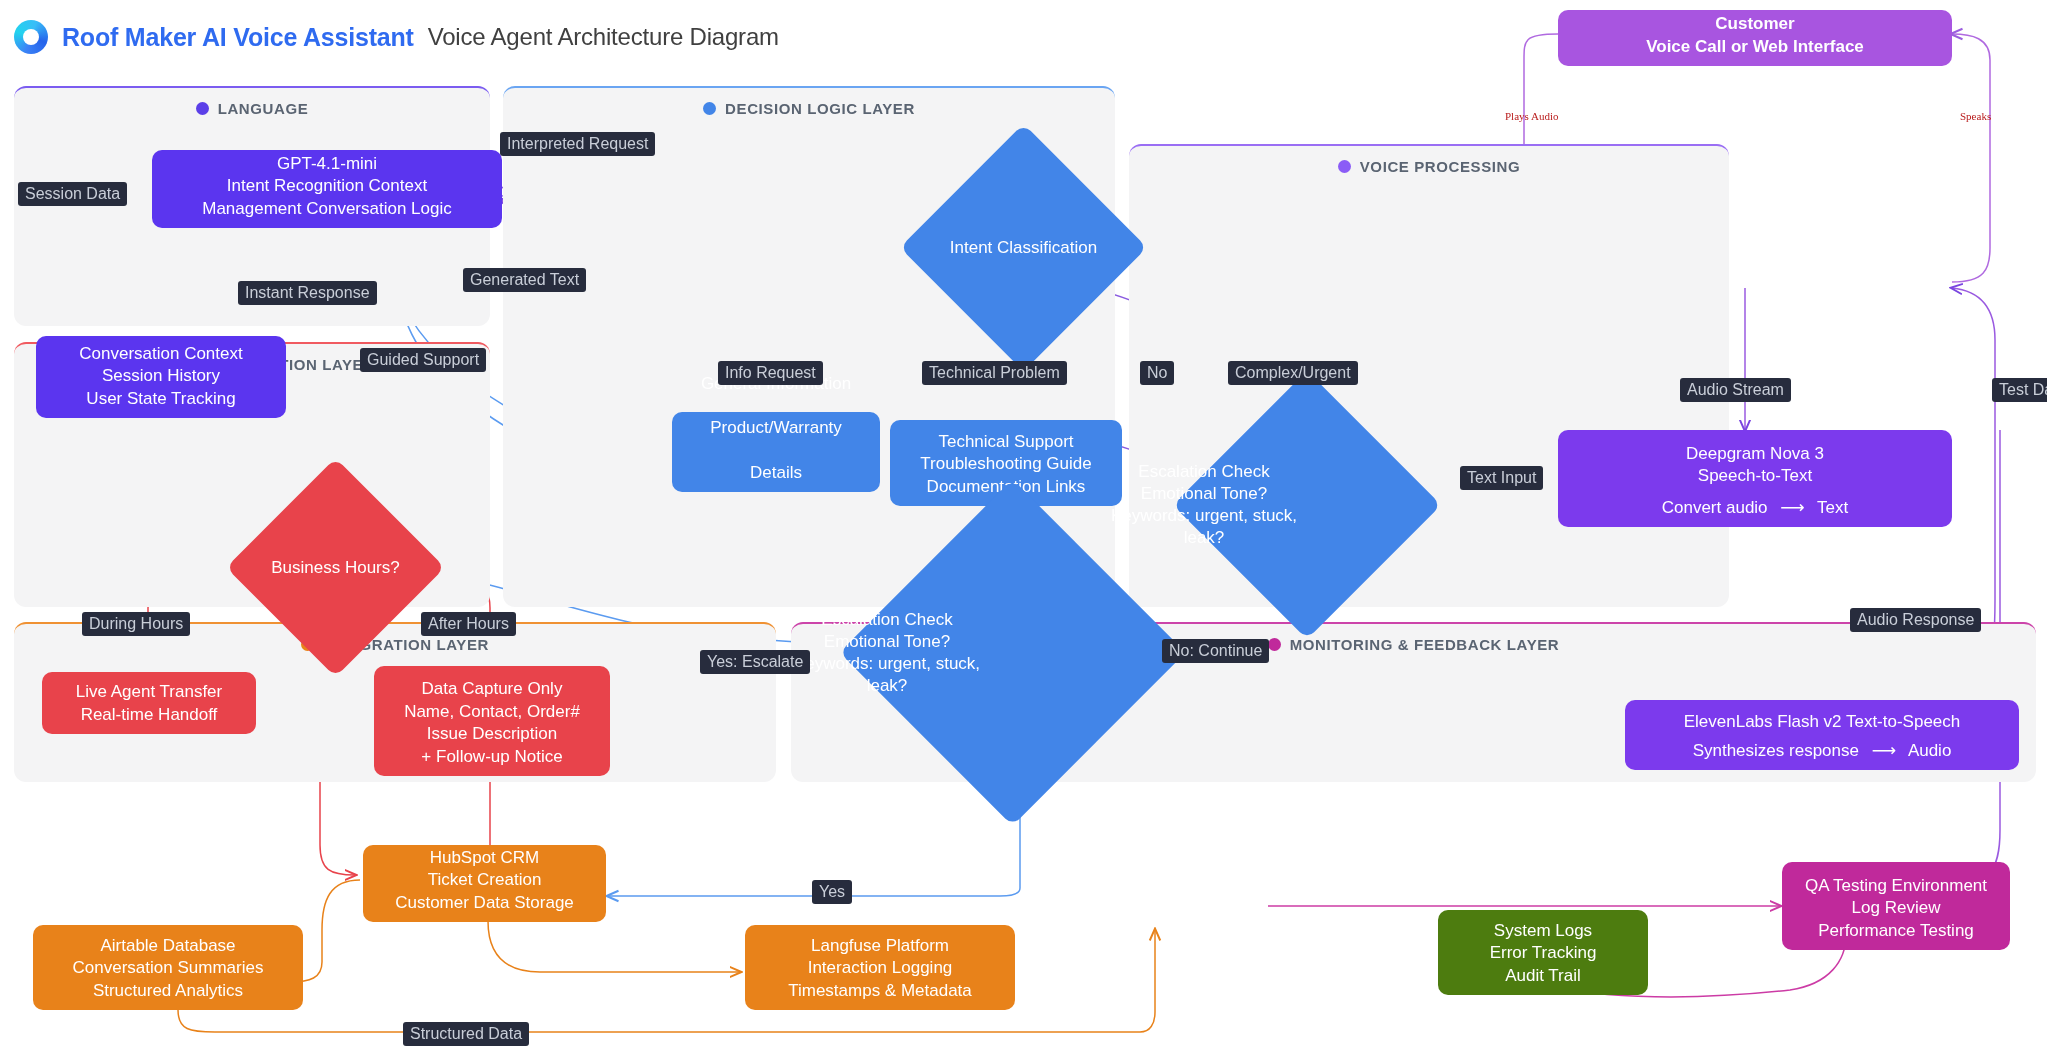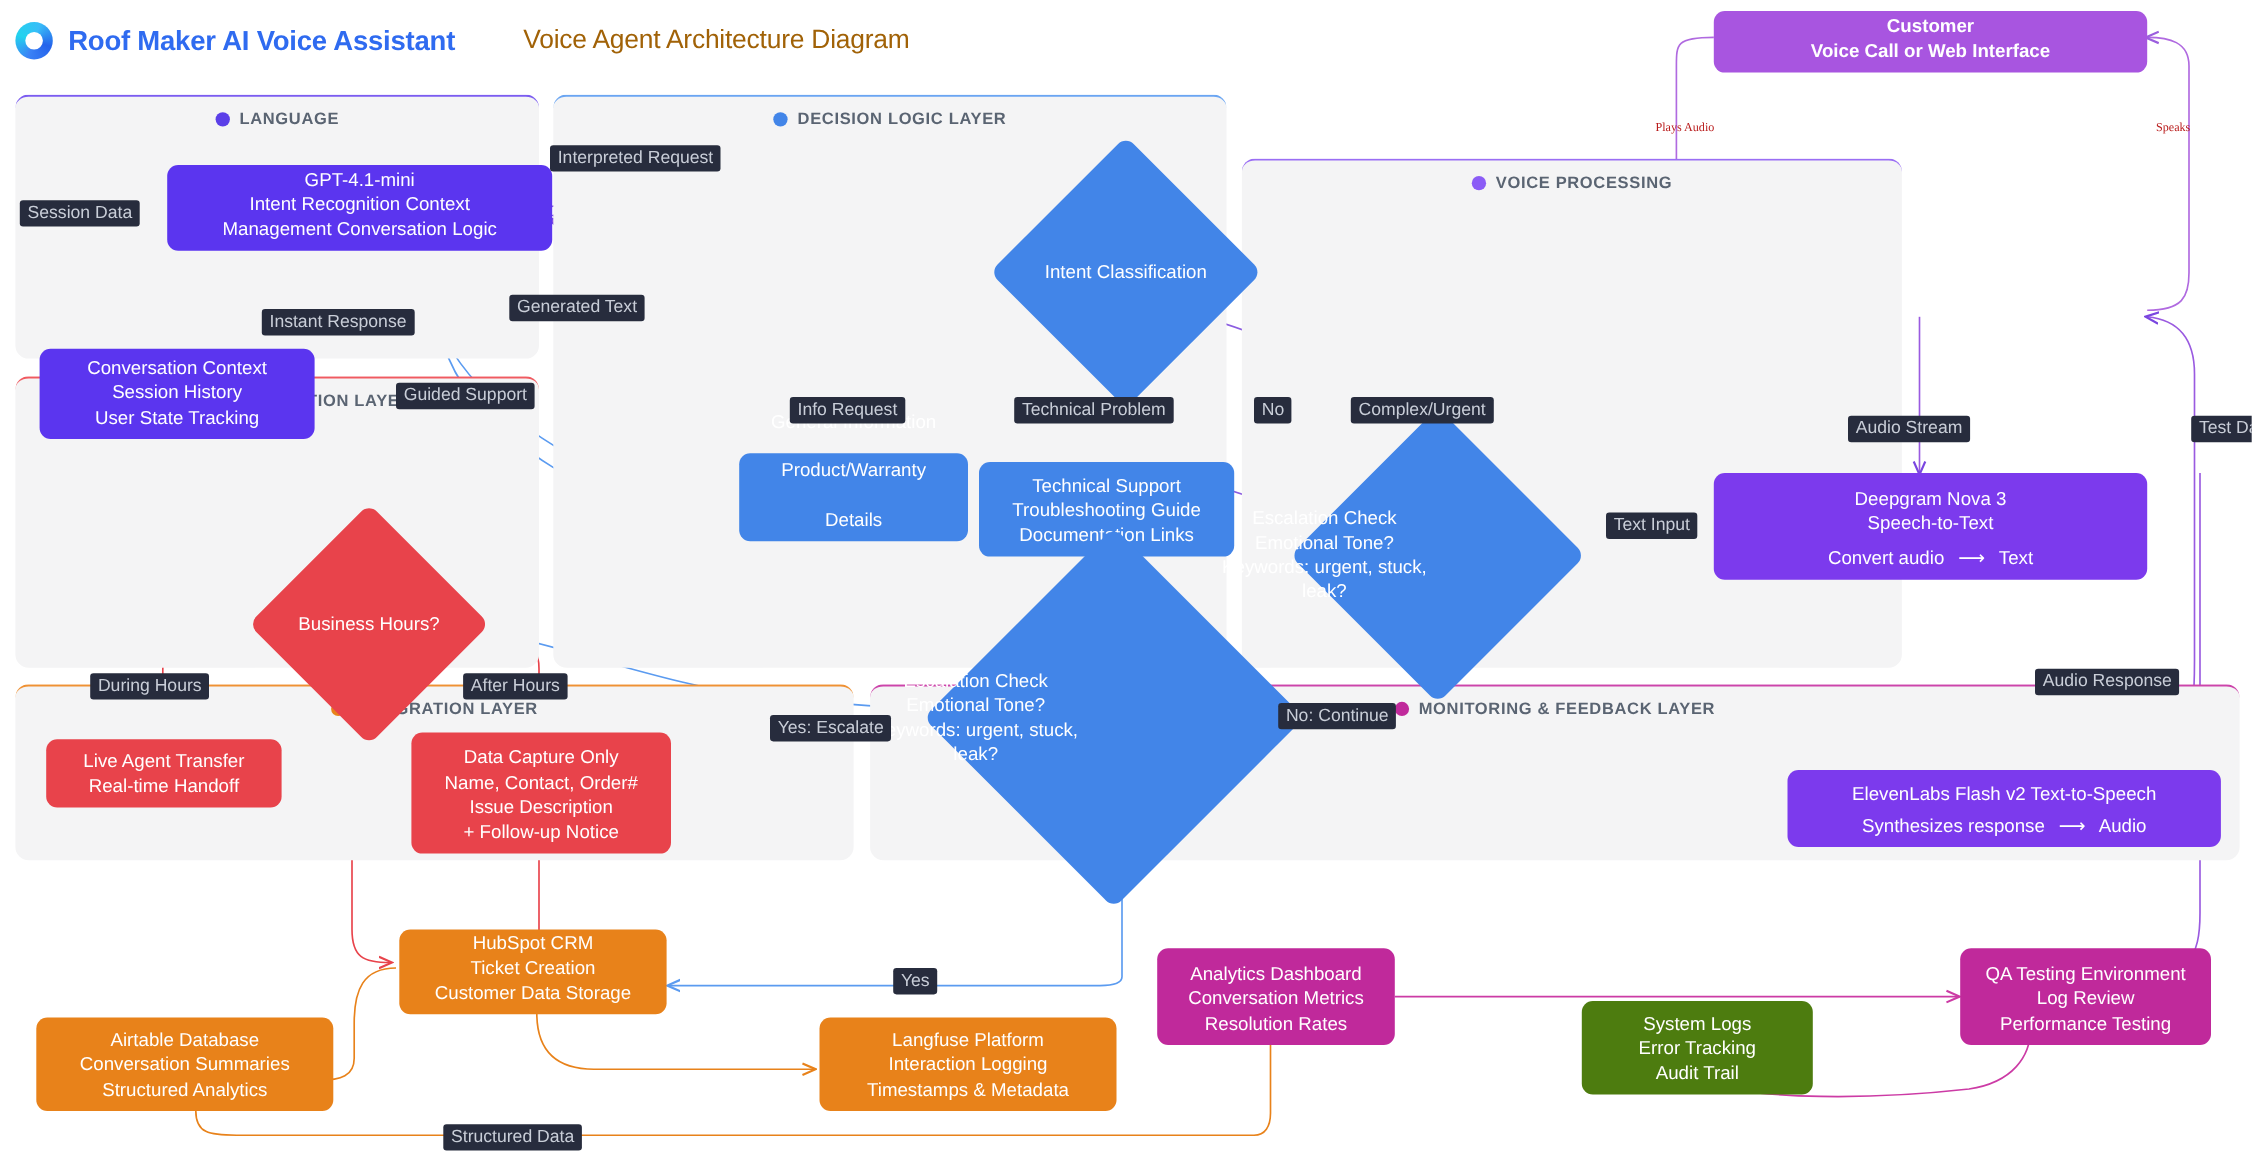--- a/index.html
+++ b/index.html
@@ -12,21 +12,21 @@
   #stage{position:absolute;left:0;top:0;width:2047px;height:1059px;}
   svg#edges{position:absolute;left:0;top:0;width:2047px;height:1059px;pointer-events:none;}
 
   
   #header{position:absolute;left:14px;top:20px;display:flex;align-items:center;gap:14px;z-index:40;}
   .ring{width:34px;height:34px;border-radius:50%;
         background:conic-gradient(from 200deg,#3b82f6,#22d3ee,#38bdf8,#2563eb,#3b82f6);
         position:relative;flex:none;}
   .ring:after{content:"";position:absolute;left:9px;top:9px;width:16px;height:16px;border-radius:50%;background:#fff;}
   .h-title{font-size:25px;font-weight:bold;color:#2f6bf0;letter-spacing:-0.2px;white-space:nowrap;}
-  .h-sub{font-size:24px;font-weight:400;color:#a16207;letter-spacing:-0.2px;white-space:nowrap;margin-left:48px;}
+  .h-sub{font-size:24px;font-weight:400;color:#404040;letter-spacing:-0.2px;white-space:nowrap;}
 
   
   .panel{position:absolute;background:#f4f4f5;border-radius:12px;box-sizing:border-box;z-index:1;}
   .panel.topline{border-top-width:2px;border-top-style:solid;}
   .panel-title{position:absolute;top:12px;left:0;width:100%;text-align:center;
      font-size:15px;font-weight:bold;letter-spacing:0.6px;color:#5a6472;
      display:flex;align-items:center;justify-content:center;gap:9px;}
   .dot{width:13px;height:13px;border-radius:50%;display:inline-block;flex:none;}
 
   
@@ -208,21 +208,21 @@
       <span>Audio</span>
     </span>
   </div>
 
   <div class="node" style="left:152px;top:150px;width:350px;height:78px;background:#5b35ef;">
     <span class="ln">GPT-4.1-mini</span>
     <span class="ln">Intent Recognition Context</span>
     <span class="ln">Management Conversation Logic</span>
   </div>
 
-  <div class="node" style="left:36px;top:317px;width:250px;height:82px;background:#5b35ef;">
+  <div class="node" style="left:36px;top:336px;width:250px;height:82px;background:#5b35ef;">
     <span class="ln">Conversation Context</span>
     <span class="ln">Session History</span>
     <span class="ln">User State Tracking</span>
   </div>
 
   <div class="diamond" style="left:936px;top:160px;width:175px;height:175px;">
     <div class="shape" style="background:#4285e8;"></div>
     <div class="dlabel">Intent Classification</div>
   </div>
 
@@ -286,25 +286,20 @@
     <span class="ln">Conversation Summaries</span>
     <span class="ln">Structured Analytics</span>
   </div>
 
   <div class="node" style="left:745px;top:925px;width:270px;height:85px;background:#e8821a;">
     <span class="ln">Langfuse Platform</span>
     <span class="ln">Interaction Logging</span>
     <span class="ln">Timestamps &amp; Metadata</span>
   </div>
 
-  <div class="node" style="left:1052px;top:862px;width:216px;height:88px;background:#c0299b;">
-    <span class="ln">Analytics Dashboard</span>
-    <span class="ln">Conversation Metrics</span>
-    <span class="ln">Resolution Rates</span>
-  </div>
 
   <div class="node" style="left:1438px;top:910px;width:210px;height:85px;background:#4d7c0f;">
     <span class="ln">System Logs</span>
     <span class="ln">Error Tracking</span>
     <span class="ln">Audit Trail</span>
   </div>
 
   <div class="node" style="left:1782px;top:862px;width:228px;height:88px;background:#c0299b;">
     <span class="ln">QA Testing Environment</span>
     <span class="ln">Log Review</span>

